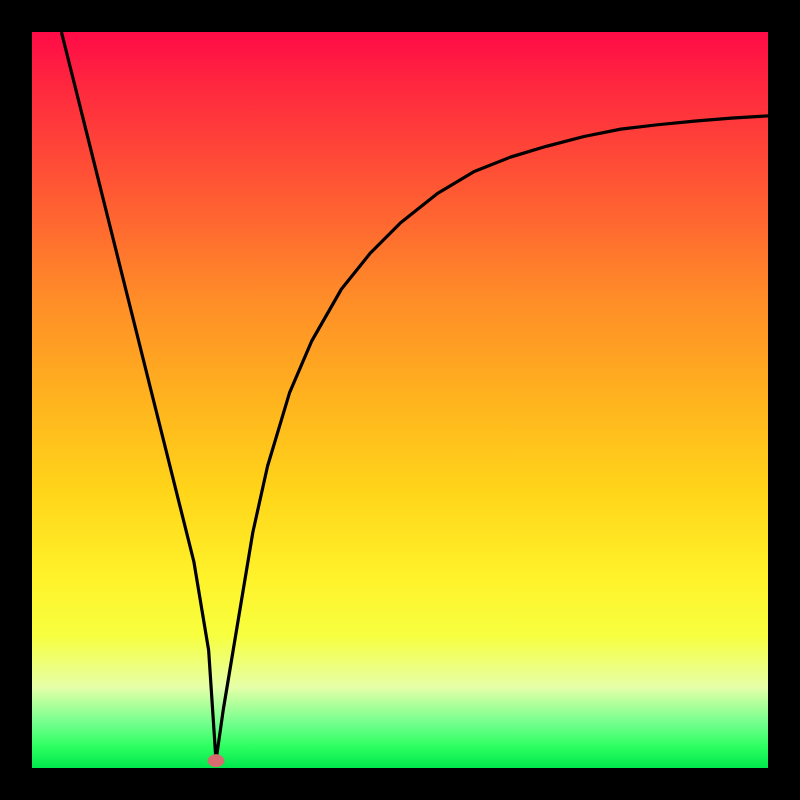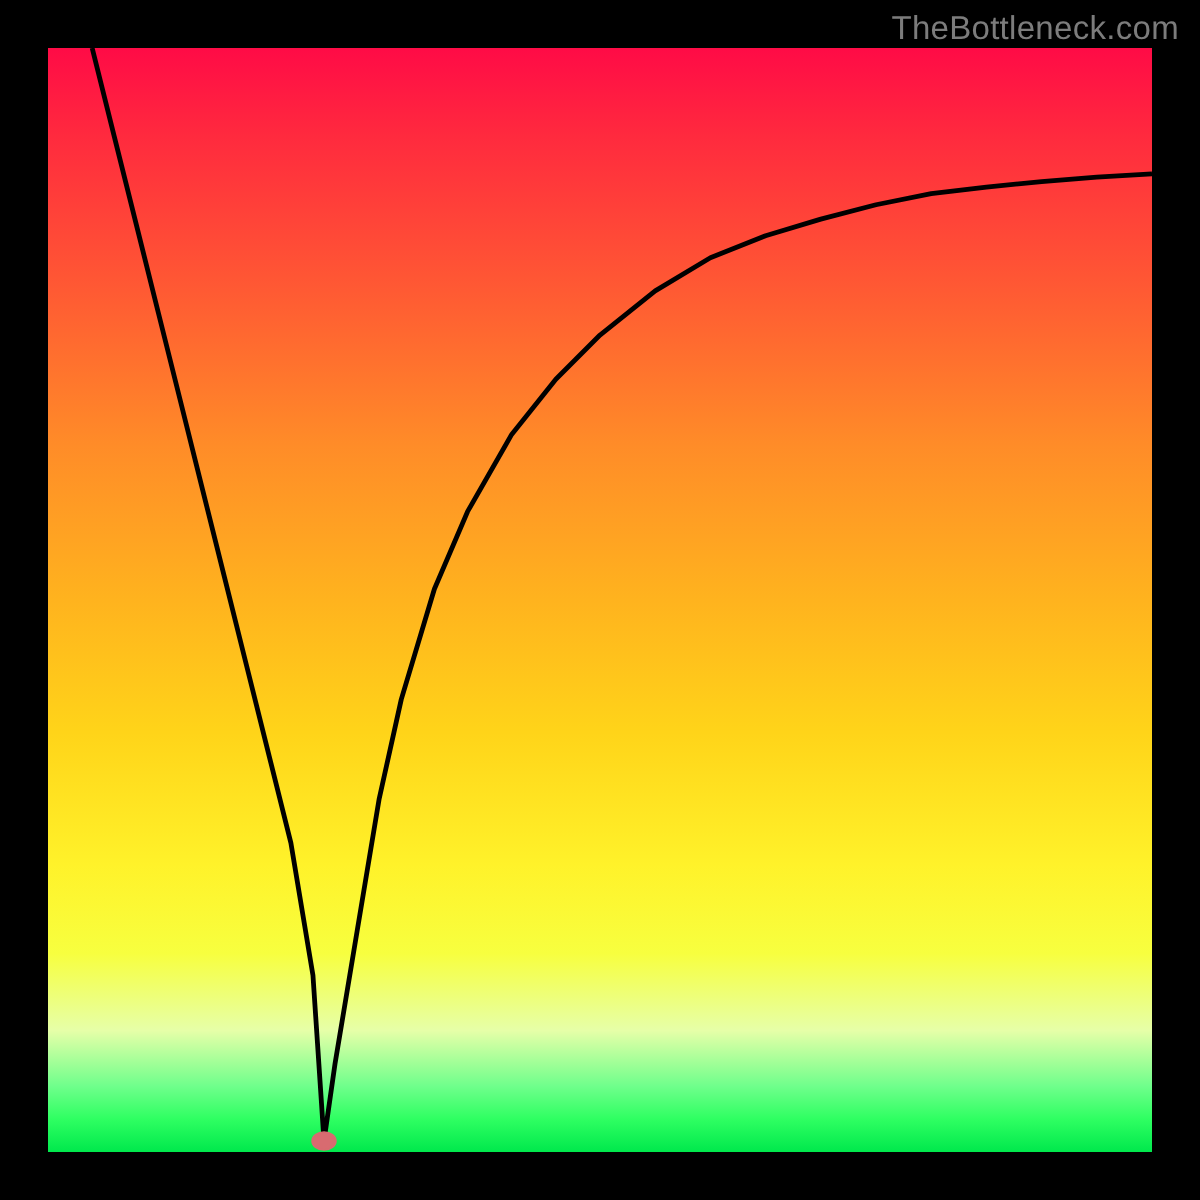--- a/index.html
+++ b/index.html
@@ -68,14 +68,13 @@
 </head>
 <body>
 
 <div class="frame">
   <div class="plot-area">
     <svg class="curve" viewBox="0 0 736 736" preserveAspectRatio="none">
       <path id="curve-path" class="curve-path" d="M29.44 0.00 L44.16 58.88 L58.88 117.76 L73.60 176.64 L88.32 235.52 L103.04 294.40 L117.76 353.28 L132.48 412.16 L147.20 471.04 L161.92 529.92 L176.64 618.24 L184.00 728.64 L191.36 677.12 L206.08 588.80 L220.80 500.48 L235.52 434.24 L257.60 360.64 L279.68 309.12 L309.12 257.60 L338.56 220.80 L368.00 191.36 L404.80 161.92 L441.60 139.84 L478.40 125.12 L515.20 114.08 L552.00 104.51 L588.80 97.15 L625.60 92.74 L662.40 89.06 L699.20 86.11 L736.00 83.90"></path>
       <ellipse id="min-dot" class="min-dot" rx="8" ry="6" cx="184.00" cy="728.64"></ellipse>
     </svg>
   </div>
-  <div class="watermark">TheBottleneck.com</div>
 </div>
 
 </body></html>

